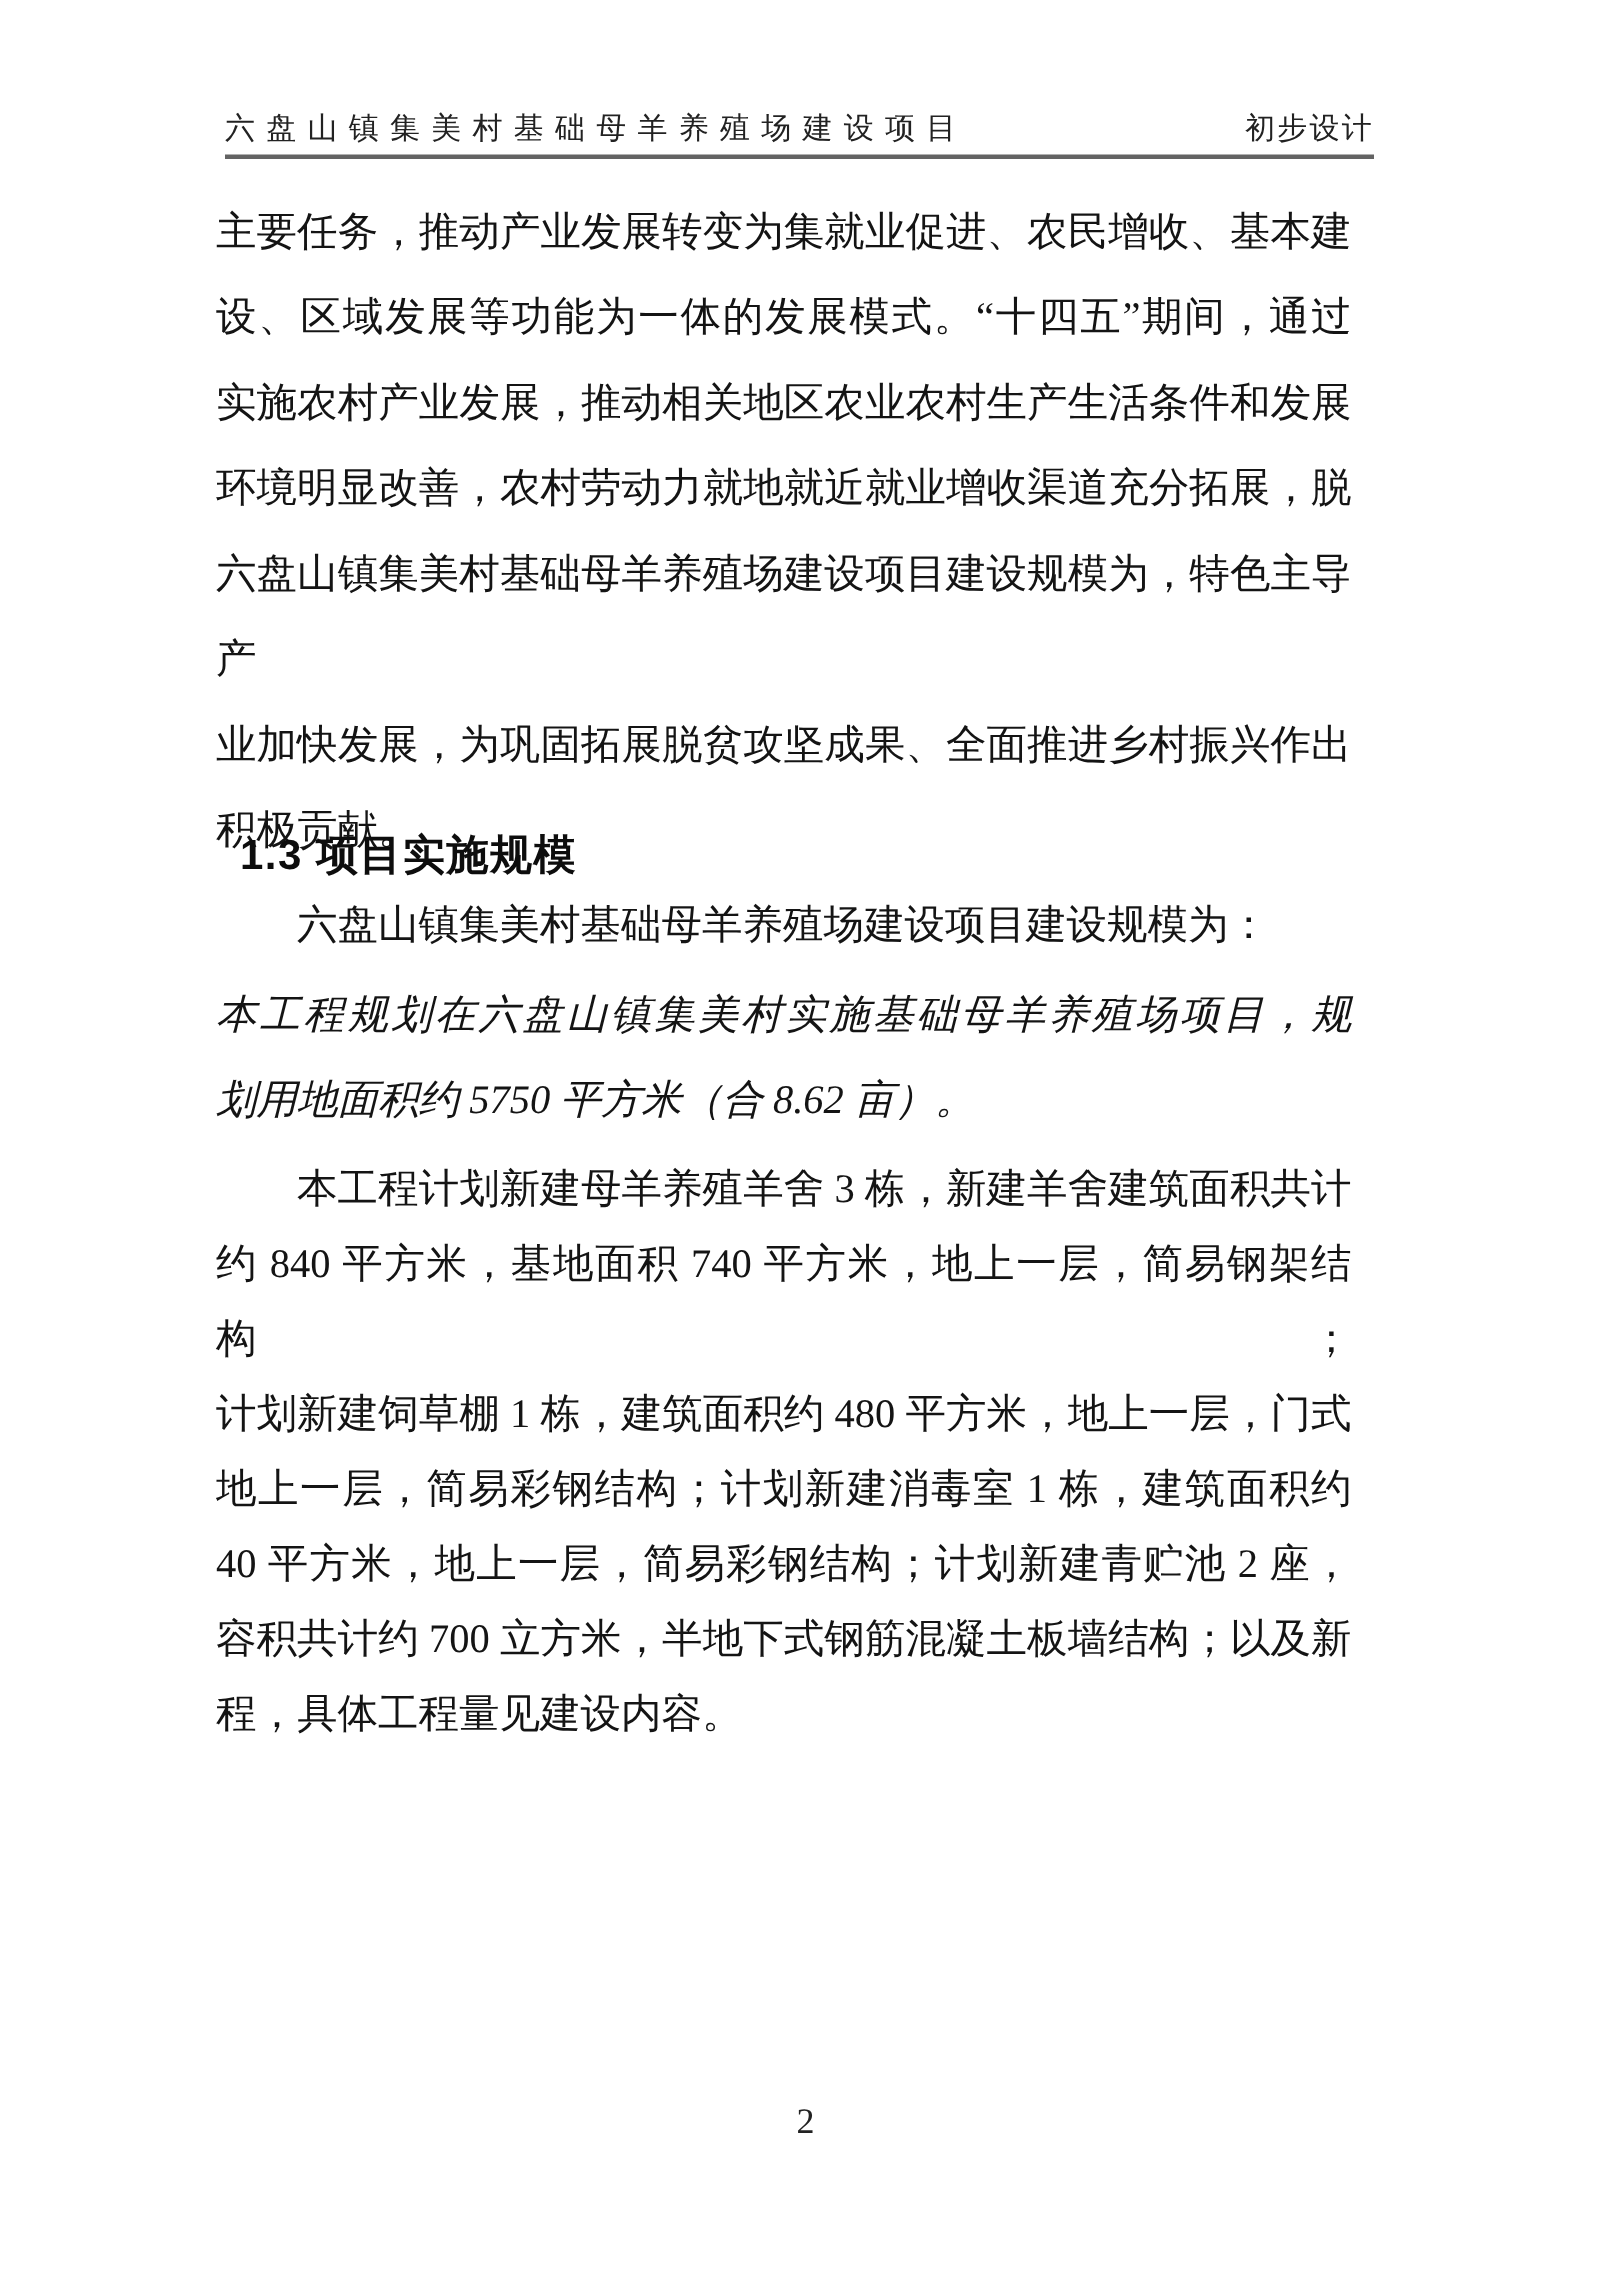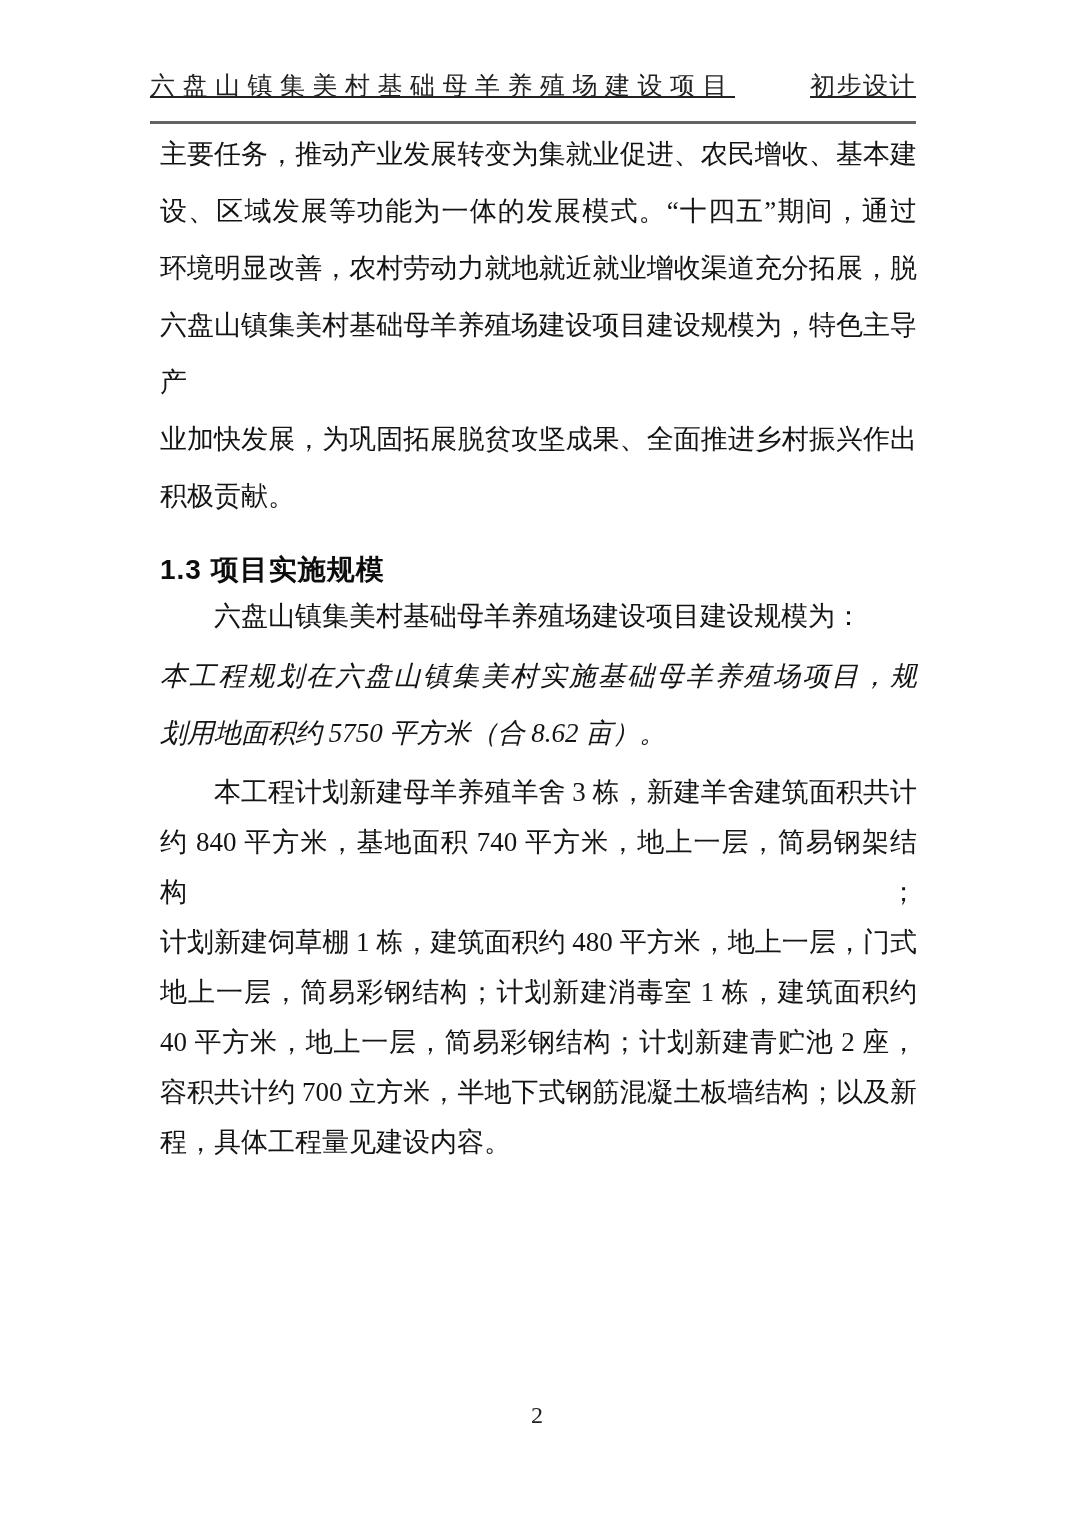--- a/index.html
+++ b/index.html
@@ -13,32 +13,31 @@
   }
   .page-header {
     position: absolute;
     top: 74px;
     left: 150px;
     width: 766px;
     display: flex;
     justify-content: space-between;
     align-items: flex-end;
     border-bottom: 3px solid #636363;
-    padding-bottom: 23px;
-    font-size: 25px;
+    padding-bottom: 5px;
+    font-size: 20px;
     line-height: 24px;
     color: #222;
-    text-decoration: underline;
   }
   .hdr-title { letter-spacing: 7.5px; white-space: nowrap; }
   .hdr-doc   { letter-spacing: 1.5px; white-space: nowrap; }
 
   .block {
     position: absolute;
-    left: 160px;
+    left: 144px;
     width: 757px;
     font-size: 27px;
     color: #141414;
   }
   .lh57 .line { line-height: 57px; }
   .lh50 .line { line-height: 50px; }
   #p1 { top: 126px; }
   #section-heading {
     top: 548px;
     left: 160px;
@@ -73,20 +72,21 @@
 <body>
 
 <div class="page-header">
   <span class="hdr-title">六盘山镇集美村基础母羊养殖场建设项目</span>
   <span class="hdr-doc">初步设计</span>
 </div>
 
 <div id="p1" class="block lh57">
   <span class="line j">主要任务，推动产业发展转变为集就业促进、农民增收、基本建</span>
   <span class="line j">设、区域发展等功能为一体的发展模式。“十四五”期间，通过</span>
+  <span class="line j">实施农村产业发展，推动相关地区农业农村生产生活条件和发展</span>
   <span class="line j">环境明显改善，农村劳动力就地就近就业增收渠道充分拓展，脱</span>
   <span class="line j">六盘山镇集美村基础母羊养殖场建设项目建设规模为，特色主导产</span>
   <span class="line j">业加快发展，为巩固拓展脱贫攻坚成果、全面推进乡村振兴作出</span>
   <span class="line end">积极贡献。</span>
 </div>
 
 <div id="section-heading">1.3 项目实施规模</div>
 
 <div id="p2" class="block lh57">
   <span class="line end indent">六盘山镇集美村基础母羊养殖场建设项目建设规模为：</span>

